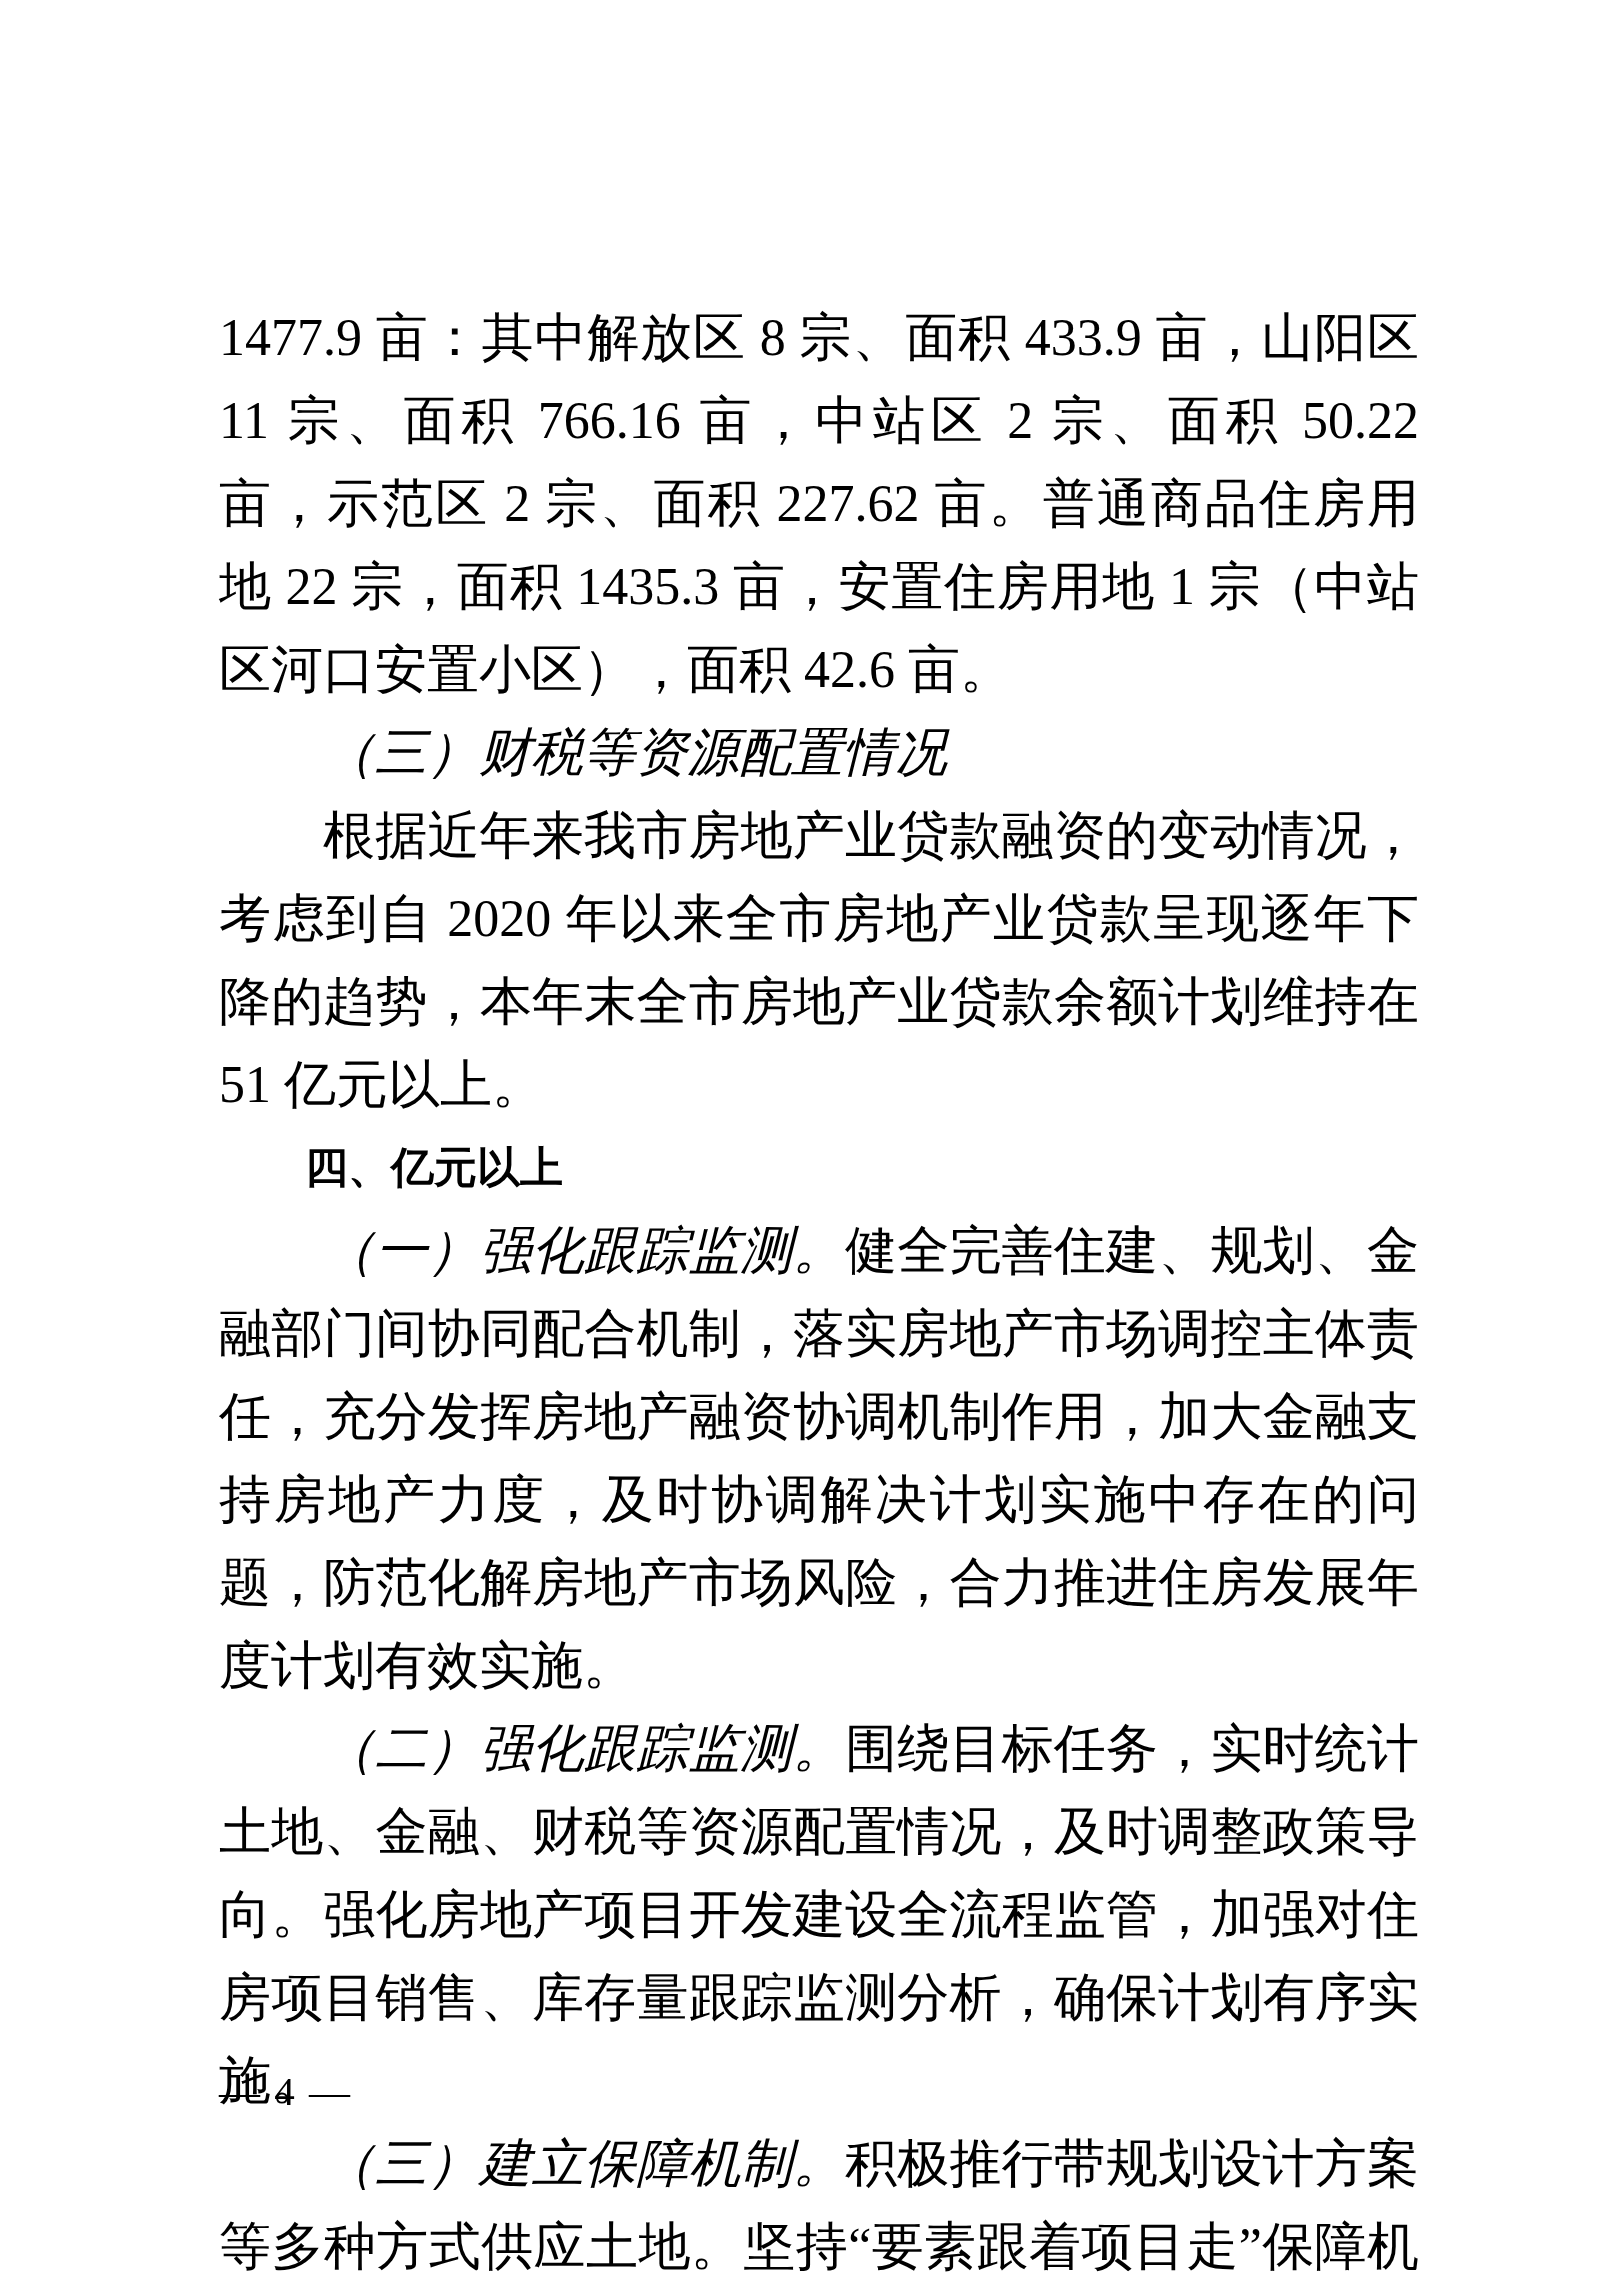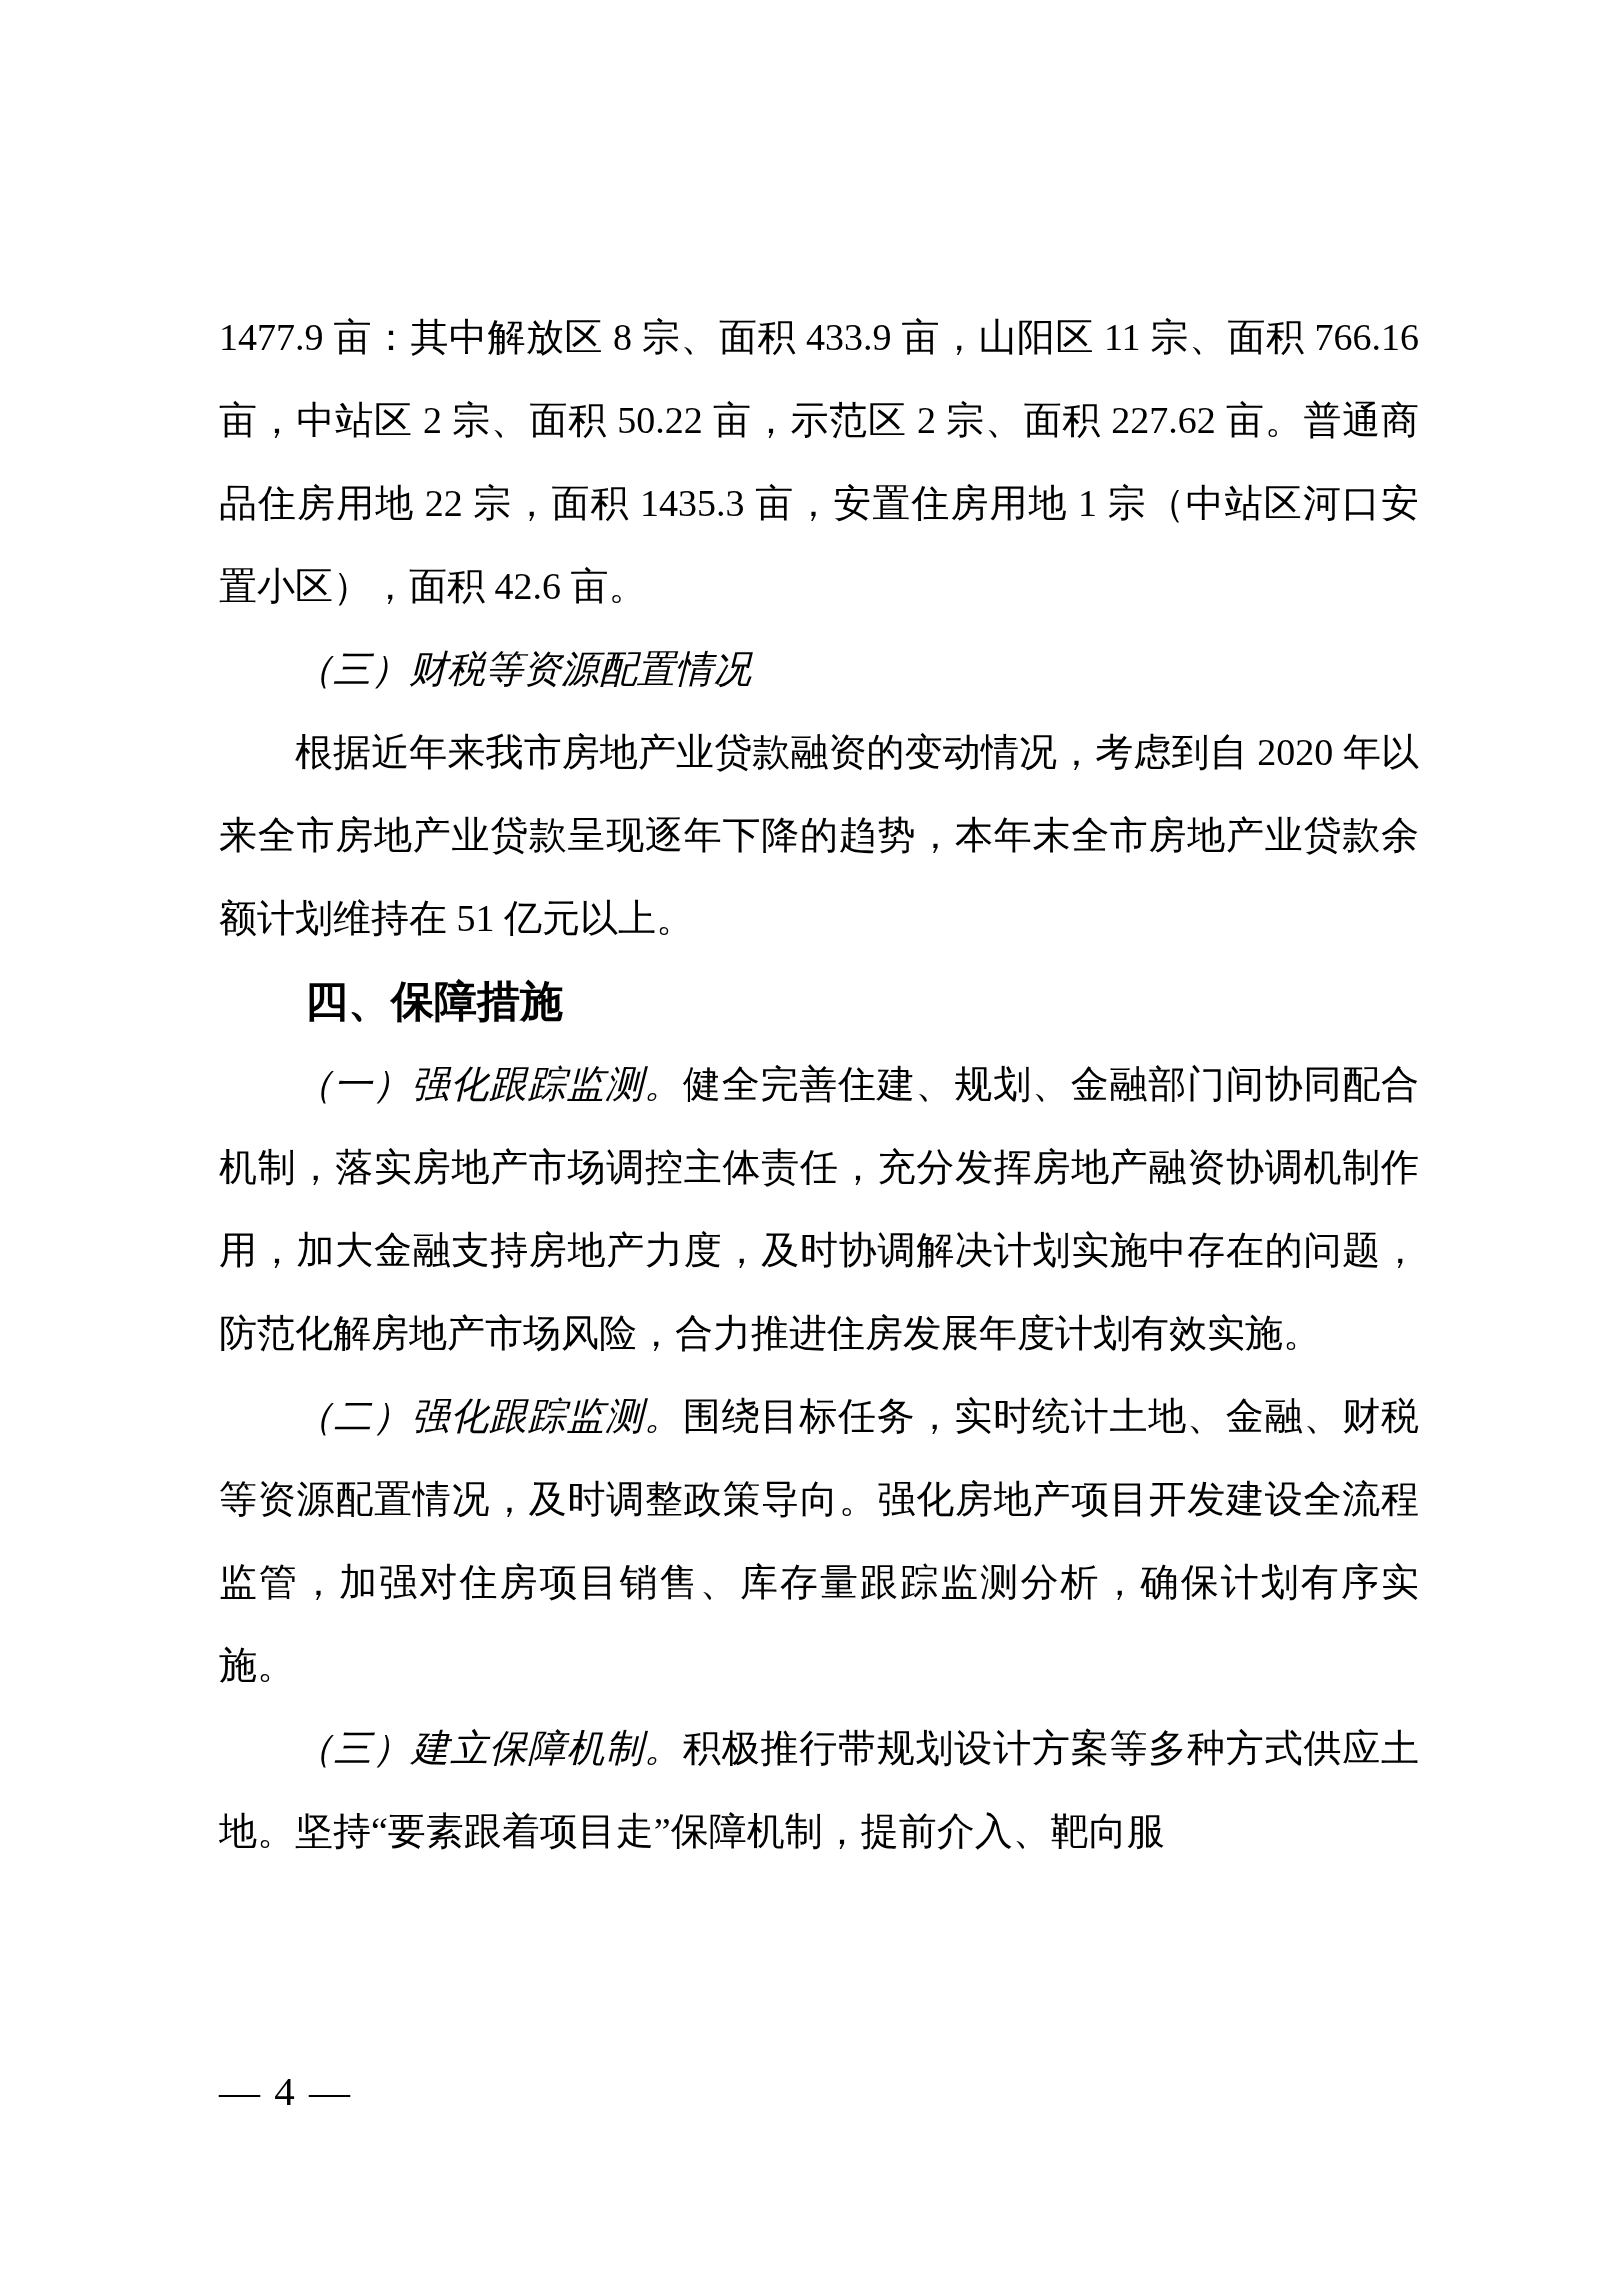--- a/index.html
+++ b/index.html
@@ -18,21 +18,21 @@
     overflow: hidden;
   }
   .textblock {
     position: absolute;
     left: 219px;
     top: 296px;
     width: 1200px;
   }
   .para {
     margin: 0;
-    font-size: 38px;
+    font-size: 52px;
     line-height: 83px;
     text-align: justify;
     text-justify: inter-character;
     color: #000000;
   }
   .indent {
     text-indent: 2em;
   }
   
   .kaiti {
@@ -60,21 +60,21 @@
 <div class="page">
 
   <div class="textblock">
 
     <p class="para">1477.9 亩：其中解放区 8 宗、面积 433.9 亩，山阳区 11 宗、面积 766.16 亩，中站区 2 宗、面积 50.22 亩，示范区 2 宗、面积 227.62 亩。普通商品住房用地 22 宗，面积 1435.3 亩，安置住房用地 1 宗（中站区河口安置小区），面积 42.6 亩。</p>
 
     <p class="para indent kaiti">（三）财税等资源配置情况</p>
 
     <p class="para indent">根据近年来我市房地产业贷款融资的变动情况，考虑到自 2020 年以来全市房地产业贷款呈现逐年下降的趋势，本年末全市房地产业贷款余额计划维持在 51 亿元以上。</p>
 
-    <p class="para indent hei">四、保障措施</p>
+    <p class="para indent hei">四、亿元以上</p>
 
     <p class="para indent"><span class="kaiti">（一）强化跟踪监测。</span><span>健全完善住建、规划、金融部门间协同配合机制，落实房地产市场调控主体责任，充分发挥房地产融资协调机制作用，加大金融支持房地产力度，及时协调解决计划实施中存在的问题，防范化解房地产市场风险，合力推进住房发展年度计划有效实施。</span></p>
 
     <p class="para indent"><span class="kaiti">（二）强化跟踪监测。</span><span>围绕目标任务，实时统计土地、金融、财税等资源配置情况，及时调整政策导向。强化房地产项目开发建设全流程监管，加强对住房项目销售、库存量跟踪监测分析，确保计划有序实施。</span></p>
 
     <p class="para indent"><span class="kaiti">（三）建立保障机制。</span><span>积极推行带规划设计方案等多种方式供应土地。坚持“要素跟着项目走”保障机制，提前介入、靶向服</span></p>
 
   </div>
 
   <div class="page-footer">— 4 —</div>

